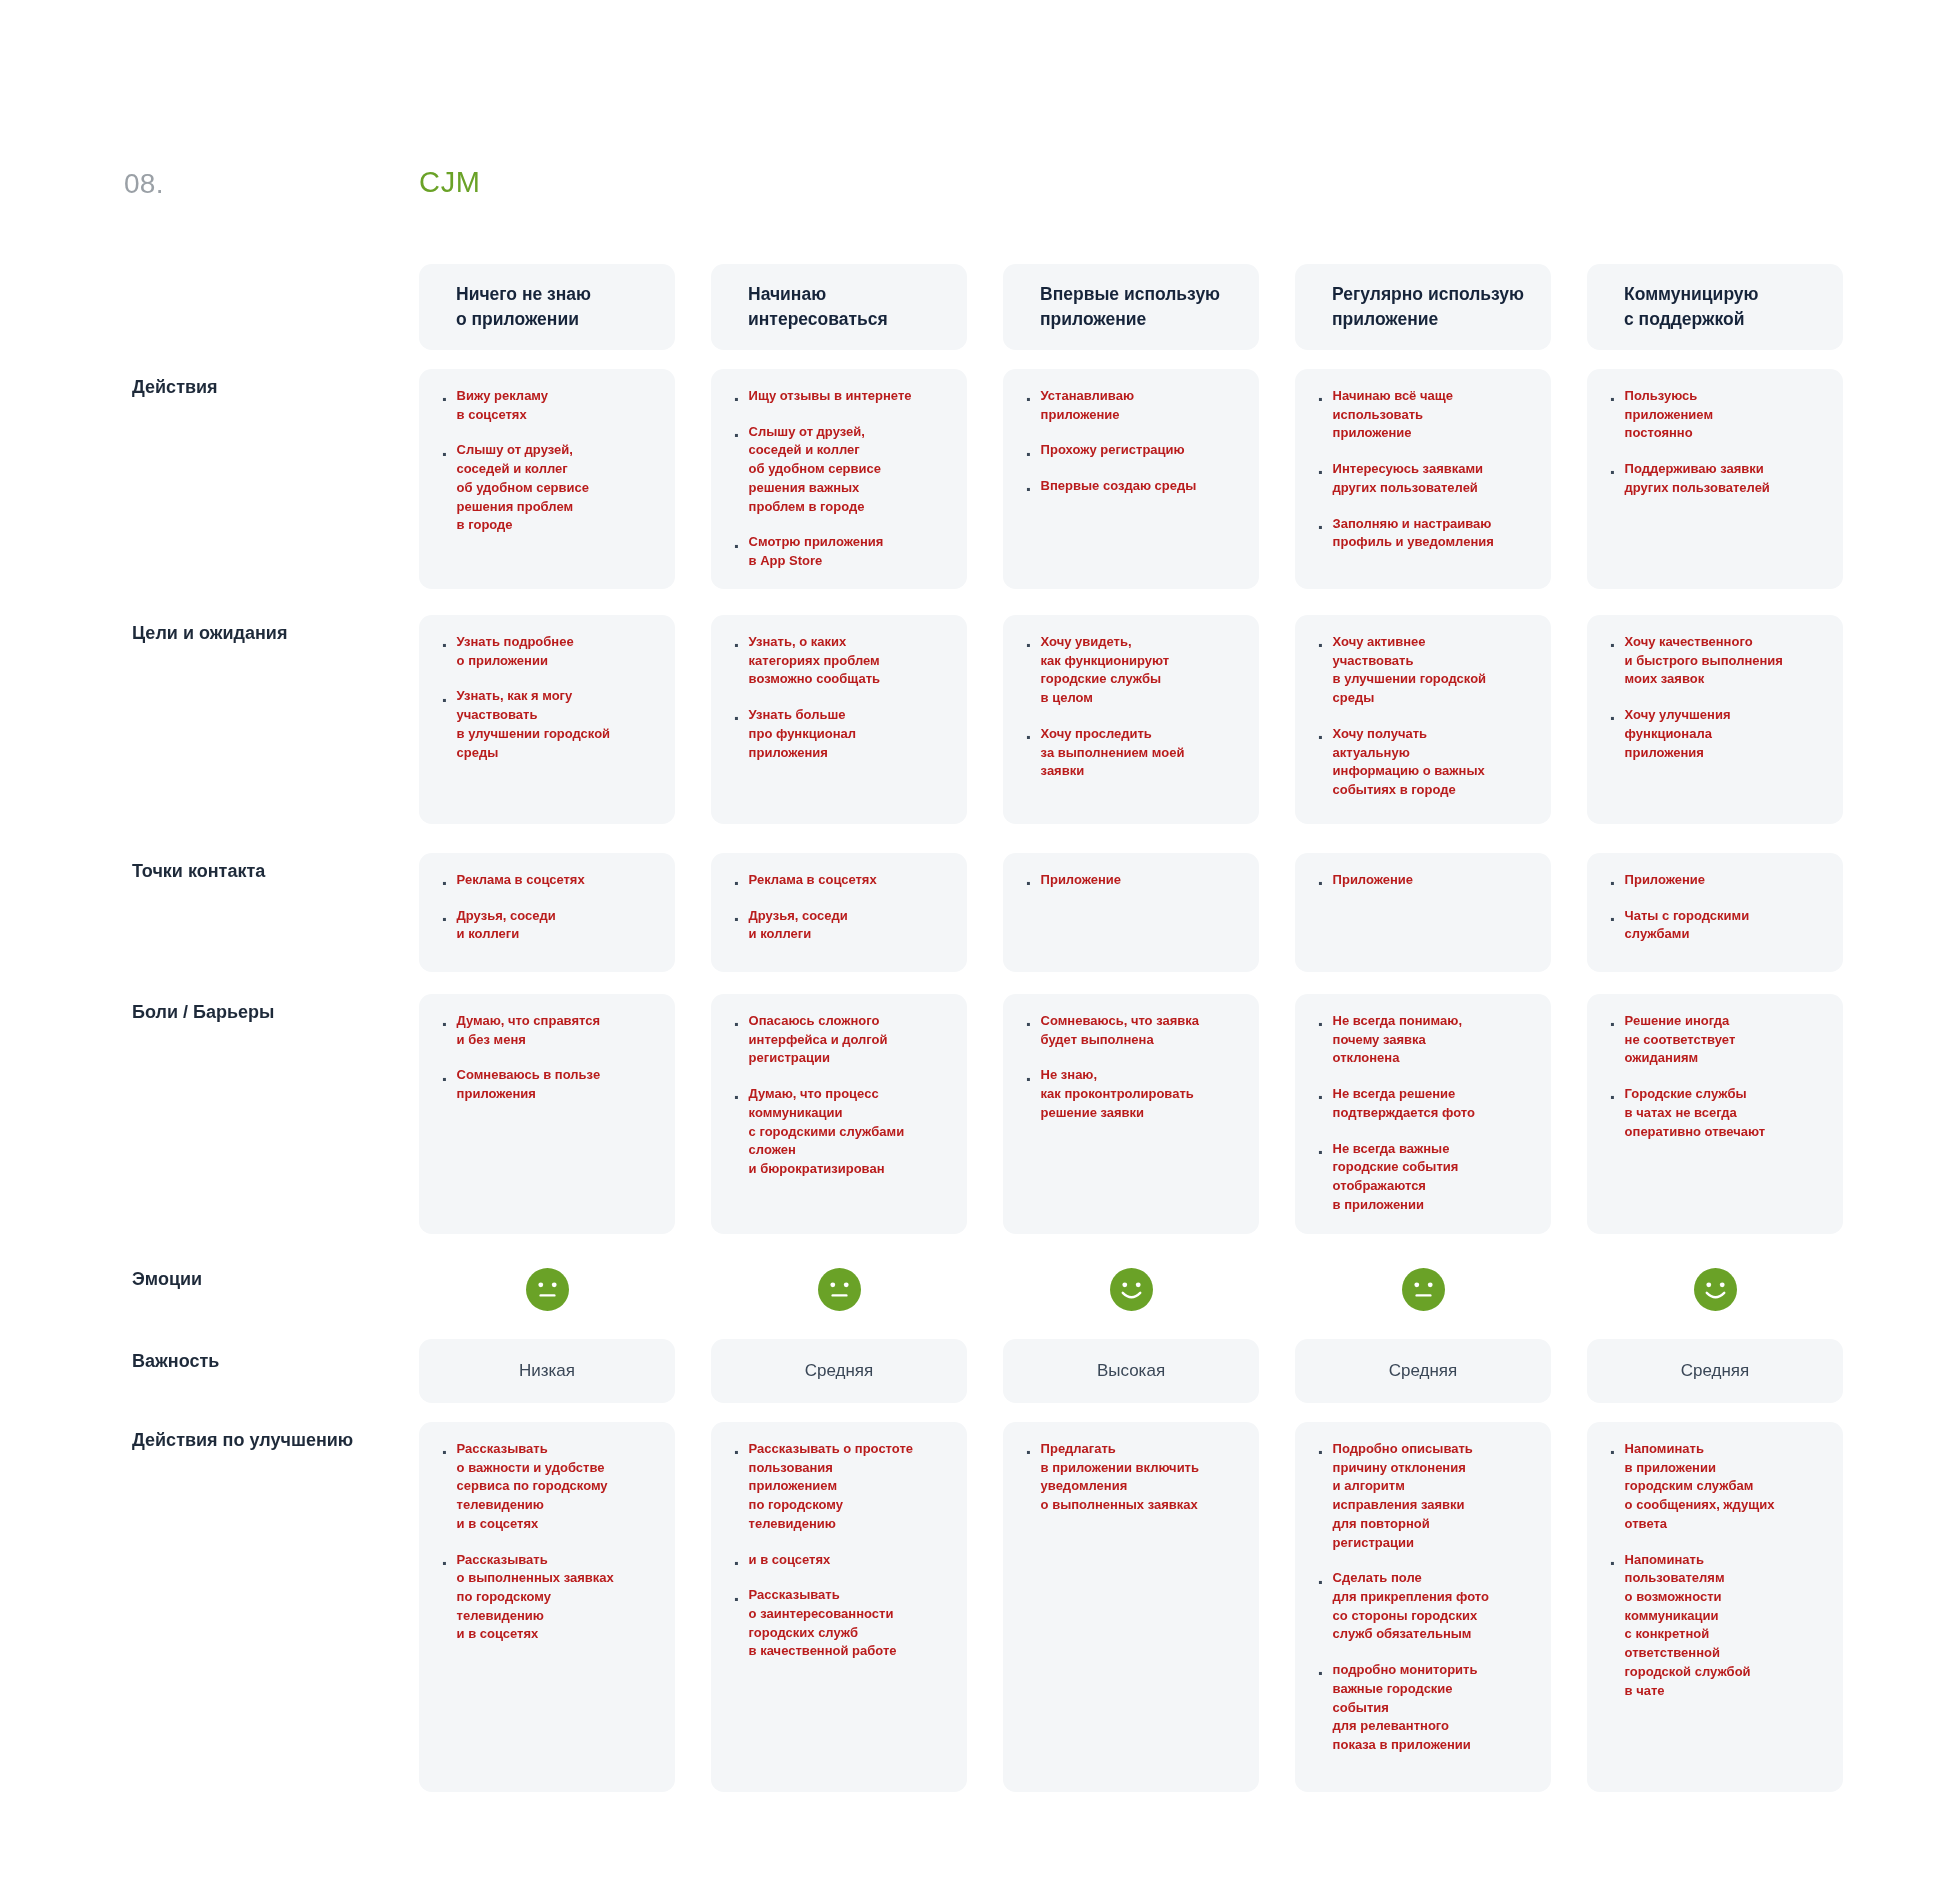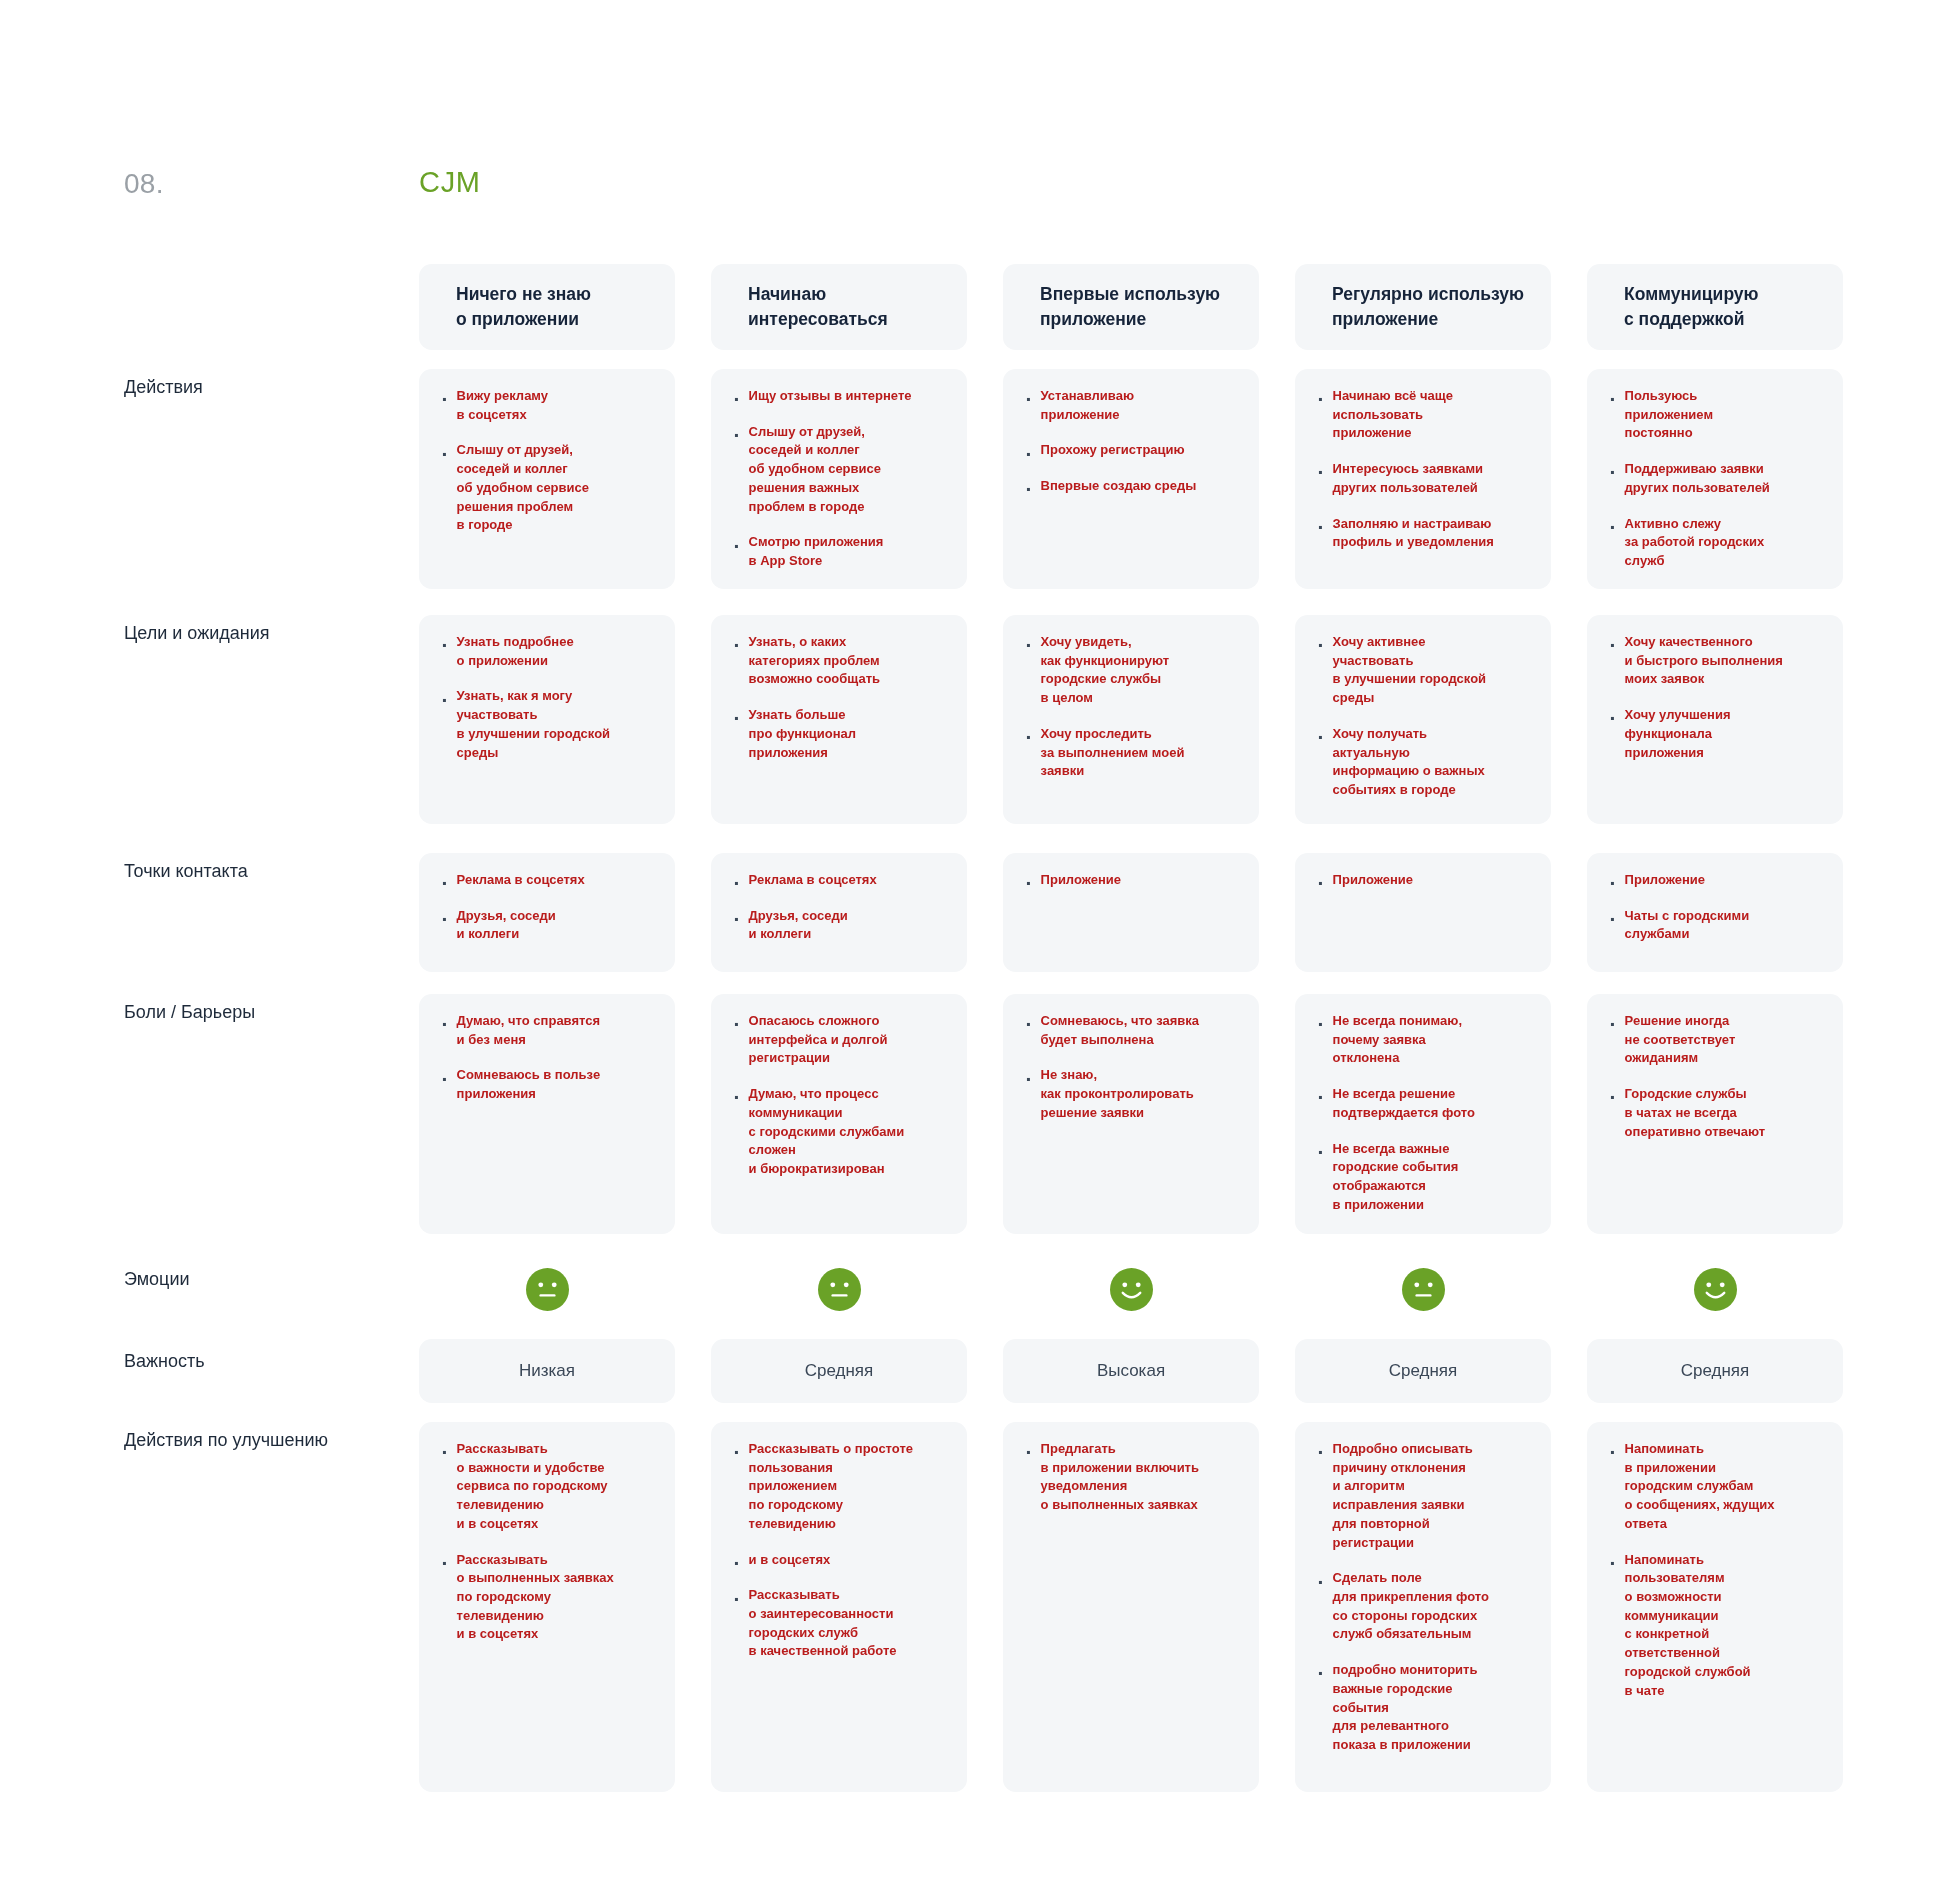--- a/index.html
+++ b/index.html
@@ -54,24 +54,24 @@
   }
 
   .cjm-row {
     position: absolute;
     left: 0;
     width: 1955px;
   }
 
   .row-label {
     position: absolute;
-    left: 124px;
+    left: 132px;
     width: 265px;
     font-size: 18px;
-    font-weight: 400;
+    font-weight: 700;
     color: #1e2a3a;
     line-height: 1.35;
   }
 
   .cards {
     position: absolute;
     left: 419px;
     top: 0;
     display: flex;
     gap: 36px;
@@ -216,21 +216,20 @@
             <ul class="bullets">
               <li>Начинаю всё чаще<br>использовать<br>приложение</li>
               <li>Интересуюсь заявками<br>других пользователей</li>
               <li>Заполняю и настраиваю<br>профиль и уведомления</li>
             </ul>
           </div>
           <div class="card" style="min-height: 218px;">
             <ul class="bullets">
               <li>Пользуюсь<br>приложением<br>постоянно</li>
               <li>Поддерживаю заявки<br>других пользователей</li>
-              <li>Активно слежу<br>за работой городских<br>служб</li>
             </ul>
           </div>
         </div>
       </div>
       <div class="cjm-row" style="top: 615px;">
         <div class="row-label" style="top: 5.6px;">Цели и ожидания</div>
         <div class="cards">
           <div class="card" style="min-height: 209px;">
             <ul class="bullets">
               <li>Узнать подробнее<br>о приложении</li>

